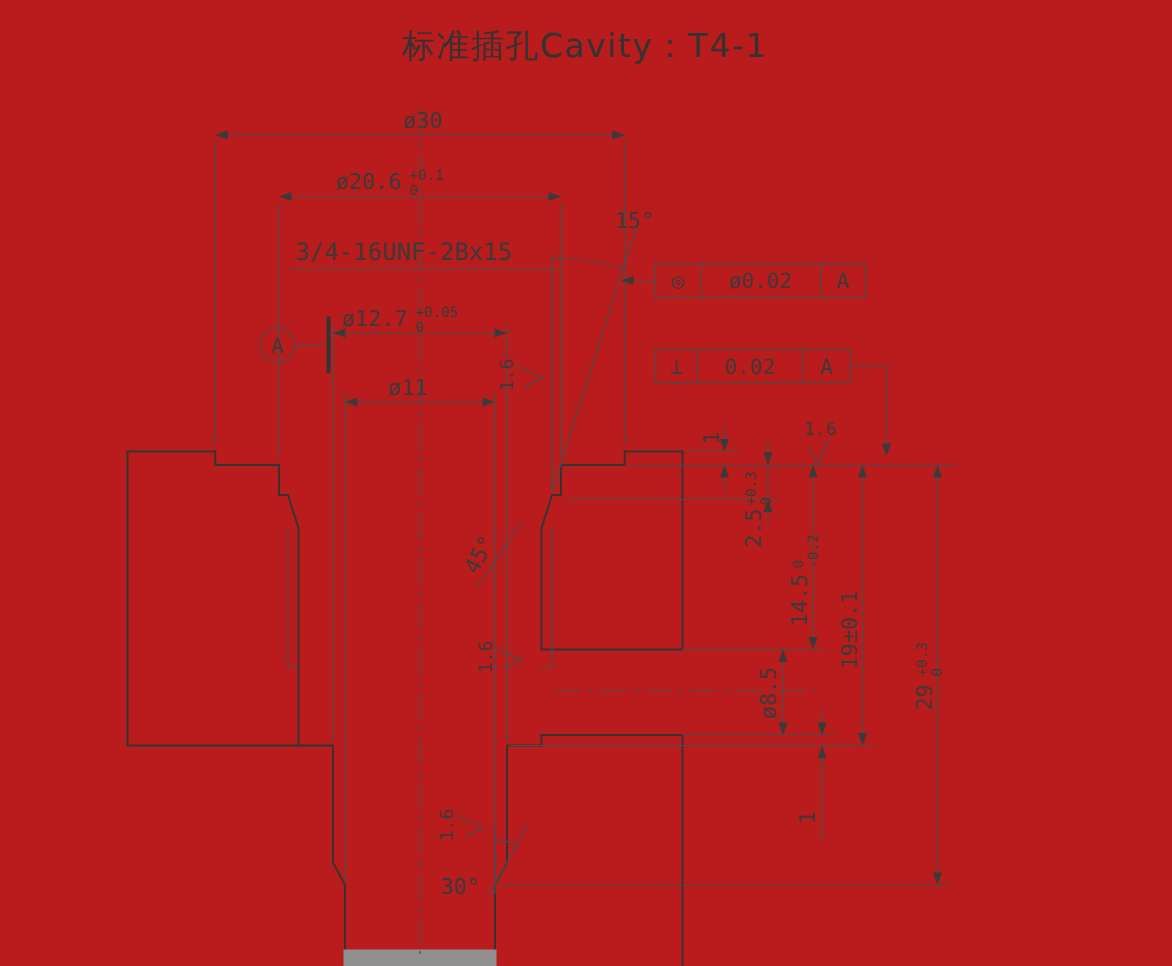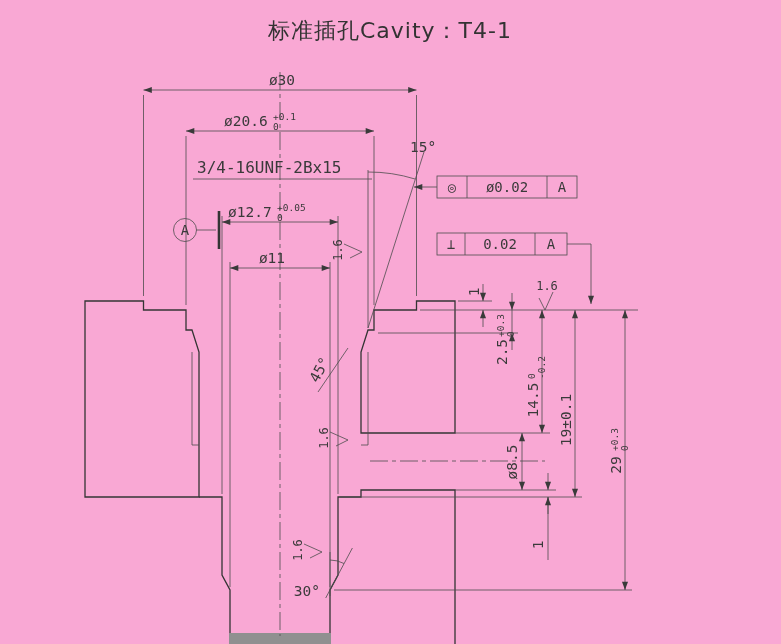--- a/index.html
+++ b/index.html
@@ -1,16 +1,16 @@
 <!DOCTYPE html>
 <html><head>
 <meta charset="utf-8">
 <style>
   html,body{margin:0;padding:0;background:#ffffff;}
-  .canvas{position:relative;width:781px;height:644px;background:#f9a8d4;overflow:hidden;
+  .canvas{position:relative;width:781px;height:644px;background:#b91c1c;overflow:hidden;
           font-family:"DejaVu Sans",sans-serif;}
   svg{position:absolute;left:0;top:0;}
   .title-text{font-family:"DejaVu Sans","Liberation Sans",sans-serif;font-size:22px;fill:#333;letter-spacing:1px;}
   .dim{font-family:"DejaVu Sans Mono","Liberation Mono",monospace;font-size:14.5px;fill:#3a3a3a;}
   .dimw{font-family:"DejaVu Sans Mono","Liberation Mono",monospace;font-size:16px;fill:#3a3a3a;}
   .tol{font-family:"DejaVu Sans Mono","Liberation Mono",monospace;font-size:9.5px;fill:#3a3a3a;}
   .rough{font-family:"DejaVu Sans Mono","Liberation Mono",monospace;font-size:12px;fill:#3a3a3a;}
   .fcf{font-family:"DejaVu Sans Mono","Liberation Mono",monospace;font-size:14px;fill:#3a3a3a;}
   .thick{stroke:#343434;stroke-width:1.3;fill:none;}
   .thin{stroke:#4d4d4d;stroke-width:0.8;fill:none;}

